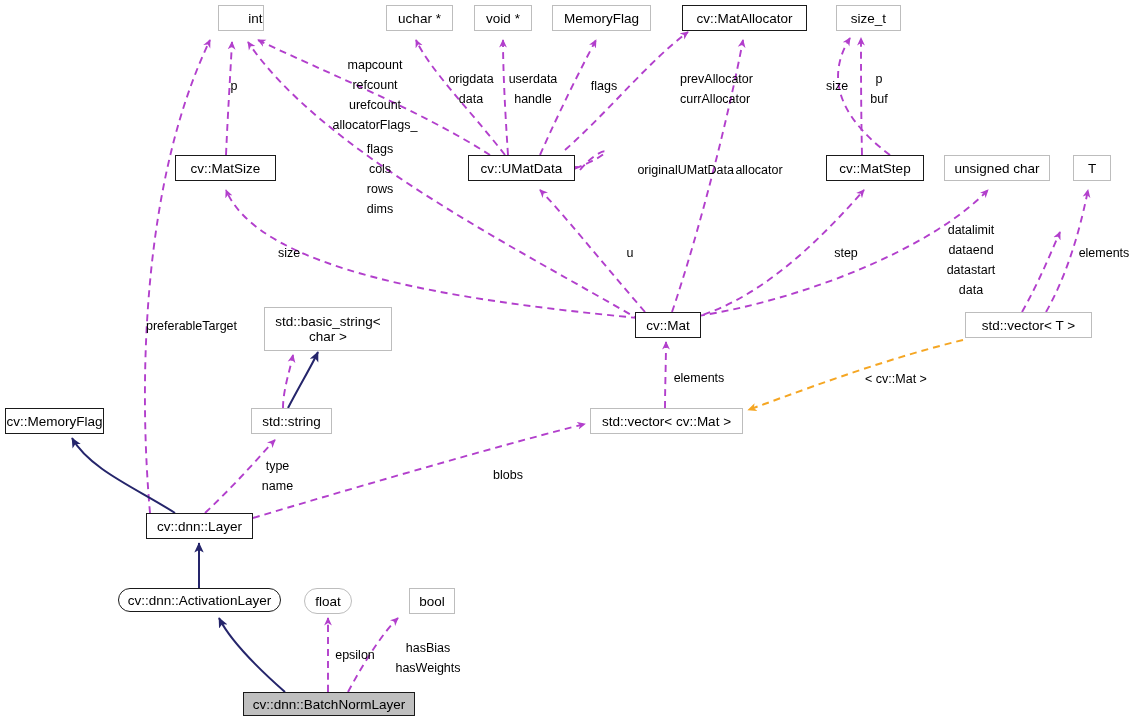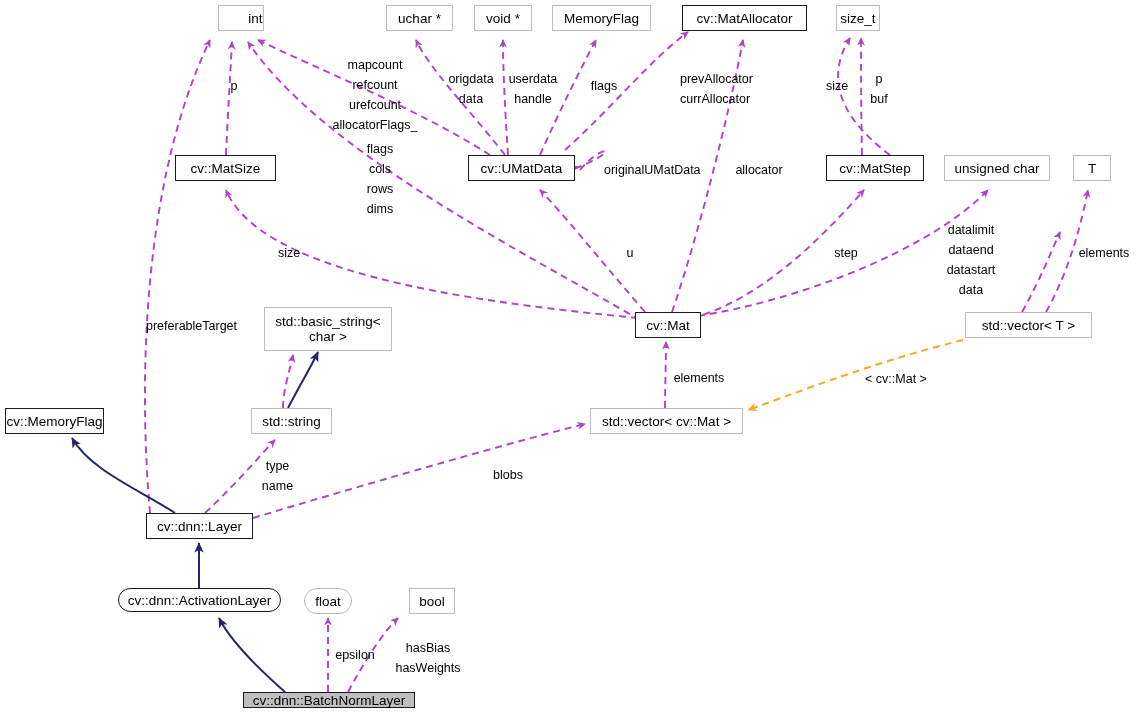--- a/index.html
+++ b/index.html
@@ -130,38 +130,38 @@
       <path d="M963,340 C880,360 790,395 748,410"></path>
     </g>
   </svg>
 
   <div id="nodes">
       <div class="node light" style="left: 218px; top: 5px; width: 46px; height: 26px; padding-left: 29px;">int</div>
       <div class="node light" style="left: 386px; top: 5px; width: 67px; height: 26px;">uchar *</div>
       <div class="node light" style="left: 474px; top: 5px; width: 58px; height: 26px;">void *</div>
       <div class="node light" style="left: 552px; top: 5px; width: 99px; height: 26px;">MemoryFlag</div>
       <div class="node dark" style="left: 682px; top: 5px; width: 125px; height: 26px;">cv::MatAllocator</div>
-      <div class="node light" style="left: 836px; top: 5px; width: 44px; height: 26px;">size_t</div>
+      <div class="node light" style="left: 836px; top: 5px; width: 65px; height: 26px;">size_t</div>
       <div class="node dark" style="left: 175px; top: 155px; width: 101px; height: 26px;">cv::MatSize</div>
       <div class="node dark" style="left: 468px; top: 155px; width: 107px; height: 26px;">cv::UMatData</div>
       <div class="node dark" style="left: 826px; top: 155px; width: 98px; height: 26px;">cv::MatStep</div>
       <div class="node light" style="left: 944px; top: 155px; width: 106px; height: 26px;">unsigned char</div>
       <div class="node light" style="left: 1073px; top: 155px; width: 38px; height: 26px;">T</div>
       <div class="node light" style="left: 264px; top: 307px; width: 128px; height: 44px;">std::basic_string&lt;
 char &gt;</div>
       <div class="node dark" style="left: 635px; top: 312px; width: 66px; height: 26px;">cv::Mat</div>
       <div class="node light" style="left: 965px; top: 312px; width: 127px; height: 26px;">std::vector&lt; T &gt;</div>
       <div class="node dark" style="left: 5px; top: 408px; width: 99px; height: 26px;">cv::MemoryFlag</div>
       <div class="node light" style="left: 251px; top: 408px; width: 81px; height: 26px;">std::string</div>
       <div class="node light" style="left: 590px; top: 408px; width: 153px; height: 26px;">std::vector&lt; cv::Mat &gt;</div>
       <div class="node dark" style="left: 146px; top: 513px; width: 107px; height: 26px;">cv::dnn::Layer</div>
       <div class="node dark" style="left: 118px; top: 588px; width: 163px; height: 24px; border-radius: 13px;">cv::dnn::ActivationLayer</div>
       <div class="node light" style="left: 304px; top: 588px; width: 48px; height: 26px; border-radius: 13px;">float</div>
       <div class="node light" style="left: 381px; top: 588px; width: 46px; height: 26px; margin-left: 28px;">bool</div>
-      <div class="node filled" style="left: 243px; top: 692px; width: 172px; height: 16px;">cv::dnn::BatchNormLayer</div>
+      <div class="node filled" style="left: 243px; top: 692px; width: 172px; height: 24px;">cv::dnn::BatchNormLayer</div>
     </div>
   <div id="labels">
       <div class="edge-label" style="left: 222px; top: 76px; width: 24px; text-align: center;">p</div>
       <div class="edge-label" style="left: 323px; top: 55px; width: 104px; text-align: center;">mapcount
 refcount
 urefcount
 allocatorFlags_</div>
       <div class="edge-label" style="left: 440px; top: 69px; width: 62px; text-align: center;">origdata
 data</div>
       <div class="edge-label" style="left: 500px; top: 69px; width: 66px; text-align: center;">userdata
@@ -169,21 +169,21 @@
       <div class="edge-label" style="left: 585px; top: 76px; width: 38px; text-align: center;">flags</div>
       <div class="edge-label" style="left: 680px; top: 69px; width: 95px; text-align: left;">prevAllocator
 currAllocator</div>
       <div class="edge-label" style="left: 821px; top: 76px; width: 32px; text-align: center;">size</div>
       <div class="edge-label" style="left: 866px; top: 69px; width: 26px; text-align: center;">p
 buf</div>
       <div class="edge-label" style="left: 360px; top: 139px; width: 40px; text-align: center;">flags
 cols
 rows
 dims</div>
-      <div class="edge-label" style="left: 604px; top: 160px; width: 110px; text-align: left;">originalUMatData</div>
+      <div class="edge-label" style="left: 624px; top: 160px; width: 110px; text-align: right;">originalUMatData</div>
       <div class="edge-label" style="left: 728px; top: 160px; width: 62px; text-align: center;">allocator</div>
       <div class="edge-label" style="left: 933px; top: 220px; width: 76px; text-align: center;">datalimit
 dataend
 datastart
 data</div>
       <div class="edge-label" style="left: 1072px; top: 243px; width: 64px; text-align: center;">elements</div>
       <div class="edge-label" style="left: 273px; top: 243px; width: 32px; text-align: center;">size</div>
       <div class="edge-label" style="left: 620px; top: 243px; width: 20px; text-align: center;">u</div>
       <div class="edge-label" style="left: 829px; top: 243px; width: 34px; text-align: center;">step</div>
       <div class="edge-label" style="left: 139px; top: 316px; width: 105px; text-align: center;">preferableTarget</div>

